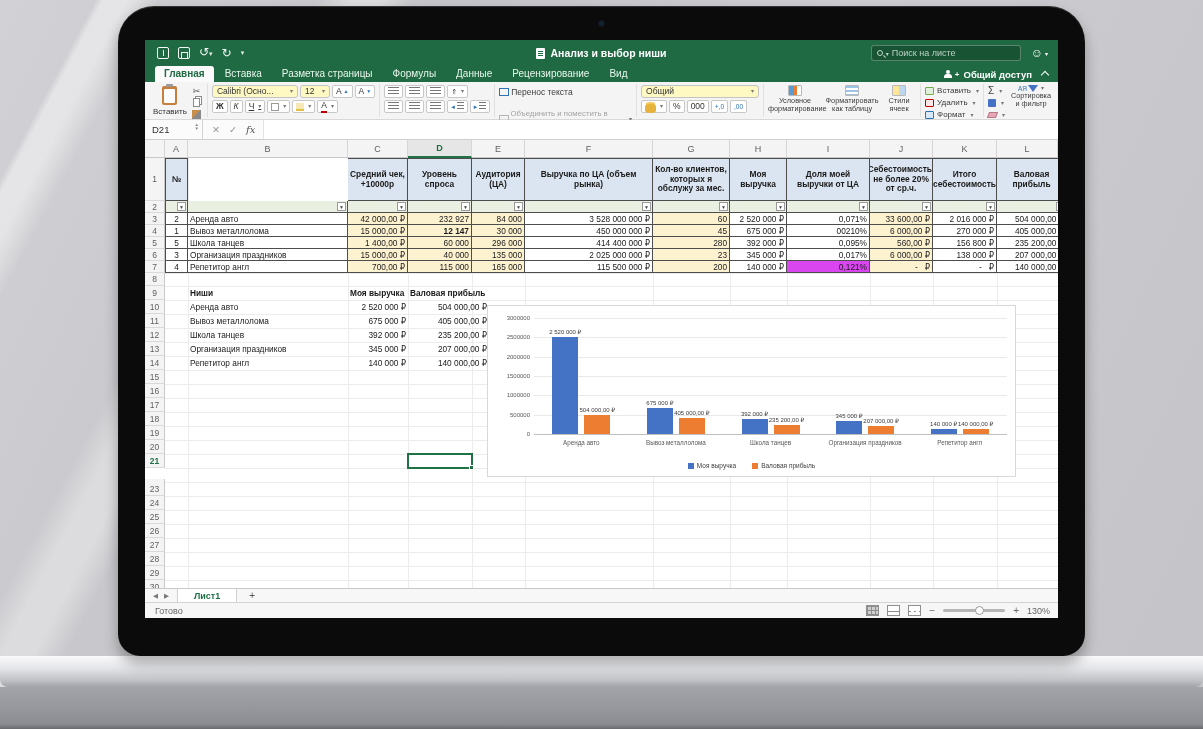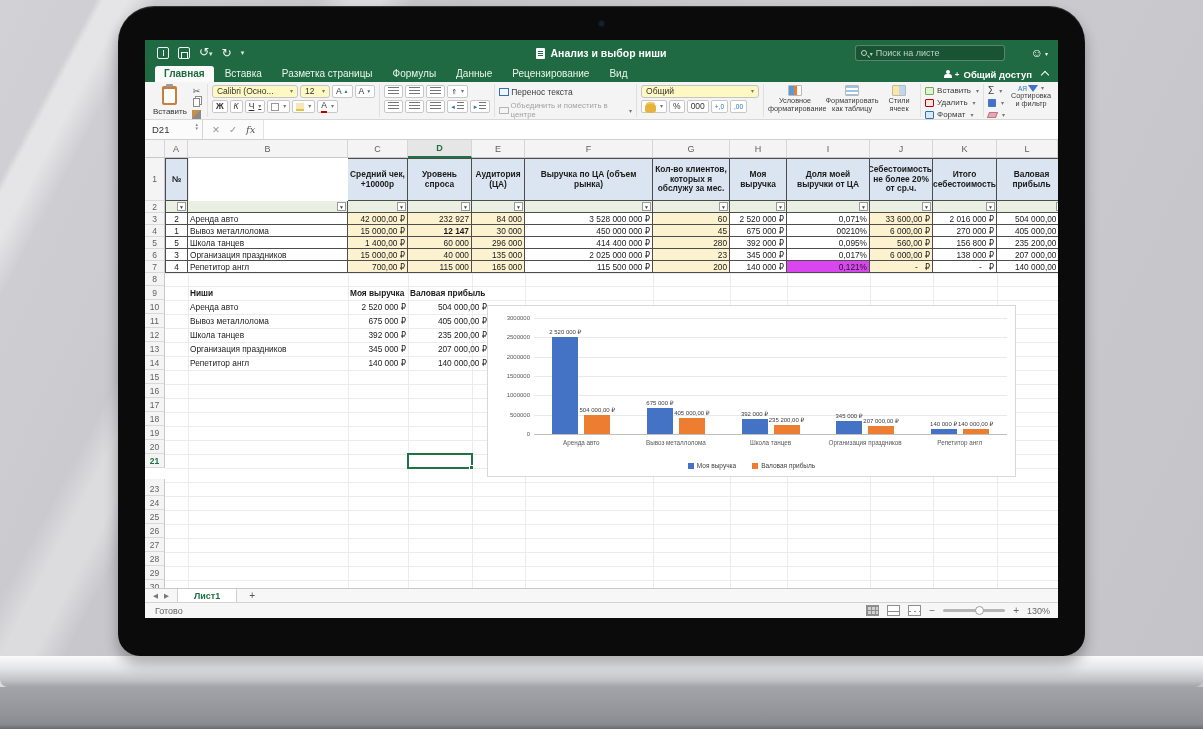--- a/index.html
+++ b/index.html
@@ -28,21 +28,21 @@
   .tbi-page{border:1.2px solid #fff;border-radius:2px;}
   .tbi-page::after{content:"";position:absolute;left:2px;top:2px;width:3px;height:6px;border-right:1.2px solid #fff;}
   .tbi-save{border:1.2px solid #fff;border-radius:2px;}
   .tbi-save::after{content:"";position:absolute;left:2px;top:4px;width:5px;height:5px;border:1px solid #fff;}
   .tbi-txt{font-size:12px;line-height:12px;color:#fff;width:auto;height:auto;}
   .tb-caret{font-size:7px;color:#e7f2ea;}
   .tb-center{position:absolute;left:0;right:0;display:flex;justify-content:center;align-items:center;gap:5px;pointer-events:none;}
   .doc-ico{width:9px;height:11px;background:#fff;border-radius:1px;position:relative;display:inline-block;}
   .doc-ico::after{content:"";position:absolute;left:2px;top:3px;width:5px;height:1px;background:#1f6a42;box-shadow:0 2px 0 #1f6a42,0 4px 0 #1f6a42;}
   .tb-title{font-size:10.5px;font-weight:bold;color:#fff;}
-  .tb-right{margin-left:auto;display:flex;align-items:center;gap:26px;margin-right:10px;}
+  .tb-right{margin-left:auto;display:flex;align-items:center;gap:10px;margin-right:10px;}
   .searchbox{width:150px;height:16px;background:rgba(0,0,0,.20);border:1px solid rgba(255,255,255,.28);border-radius:3px;display:flex;align-items:center;gap:3px;padding:0 5px;}
   .mag{width:6px;height:6px;border:1.2px solid #bcd4c5;border-radius:50%;position:relative;flex:0 0 auto;}
   .mag::after{content:"";position:absolute;left:5px;top:5px;width:3px;height:1.2px;background:#bcd4c5;transform:rotate(45deg);}
   .scaret{font-size:6px;color:#bcd4c5;}
   .ph{font-size:9px;color:#bdd3c6;}
   .smiley{display:flex;align-items:center;gap:2px;font-size:12px;color:#fff;}
   .smiley span{font-size:6px;}
 
   #tabrow{height:16px;background:#1f6a42;display:flex;align-items:flex-end;position:relative;}
   #tabs{display:flex;align-items:flex-end;margin-left:10px;gap:2px;height:100%;}
@@ -275,21 +275,21 @@
                 </div>
               <div class="rbtn">
                   <span style="font-size:7px;color:#2e74b5;">▸</span>
                   <span class="lines" style="width:7px;"></span>
                 </div>
             </div>
           </div>
         </div>
 
         <div class="rg" style="width:158px;">
-          <div class="rcol" style="justify-content:center;gap:4px;margin-top:2px;">
+          <div class="rcol" style="justify-content:center;gap:12px;margin-top:2px;">
             <div class="rrow">
               <span style="width:10px;height:8px;border:1px solid #2e74b5;display:inline-block;"></span>
               <span>Перенос текста</span>
             </div>
             <div class="rrow gr">
               <span style="width:10px;height:7px;border:1px solid #b5b5b5;display:inline-block;"></span>
               <span style="font-size:7.8px;">Объединить и поместить в центре</span>
               <span class="car">▾</span>
             </div>
           </div>

